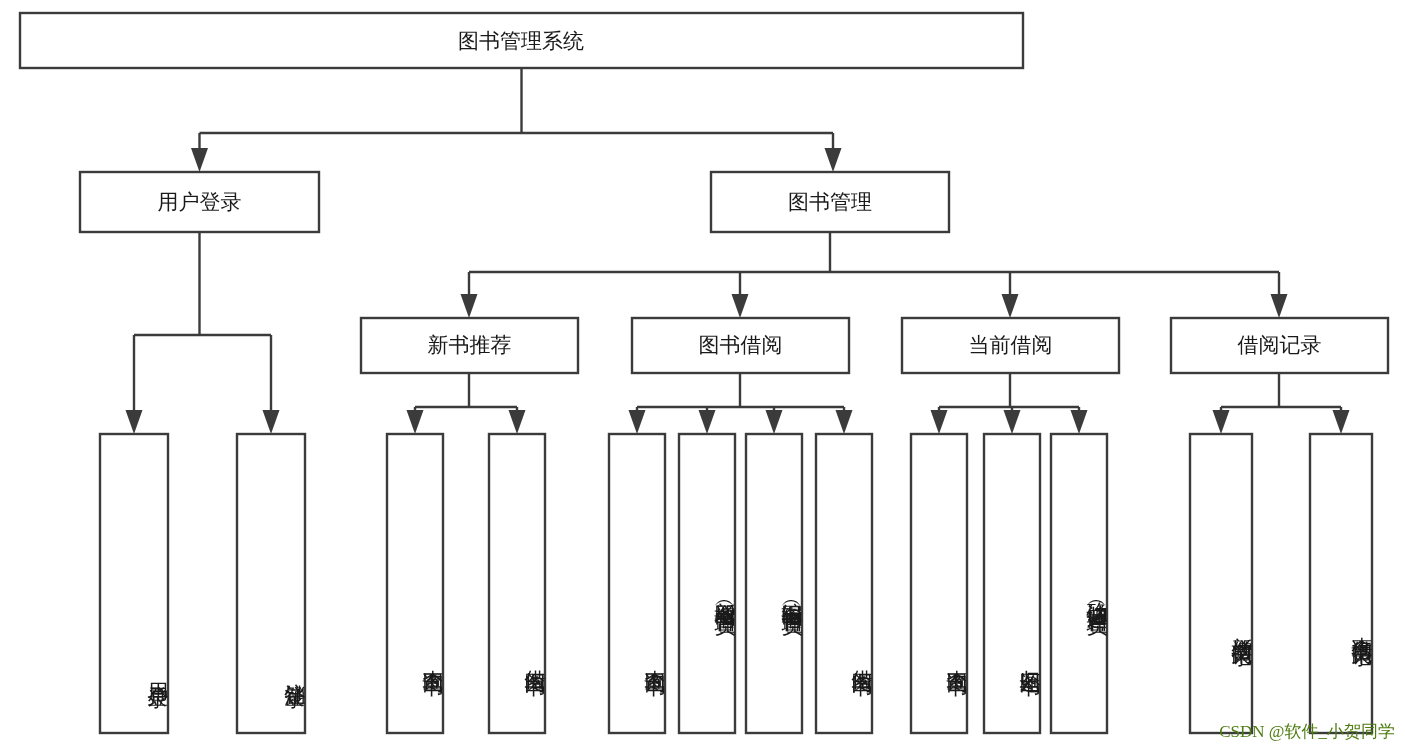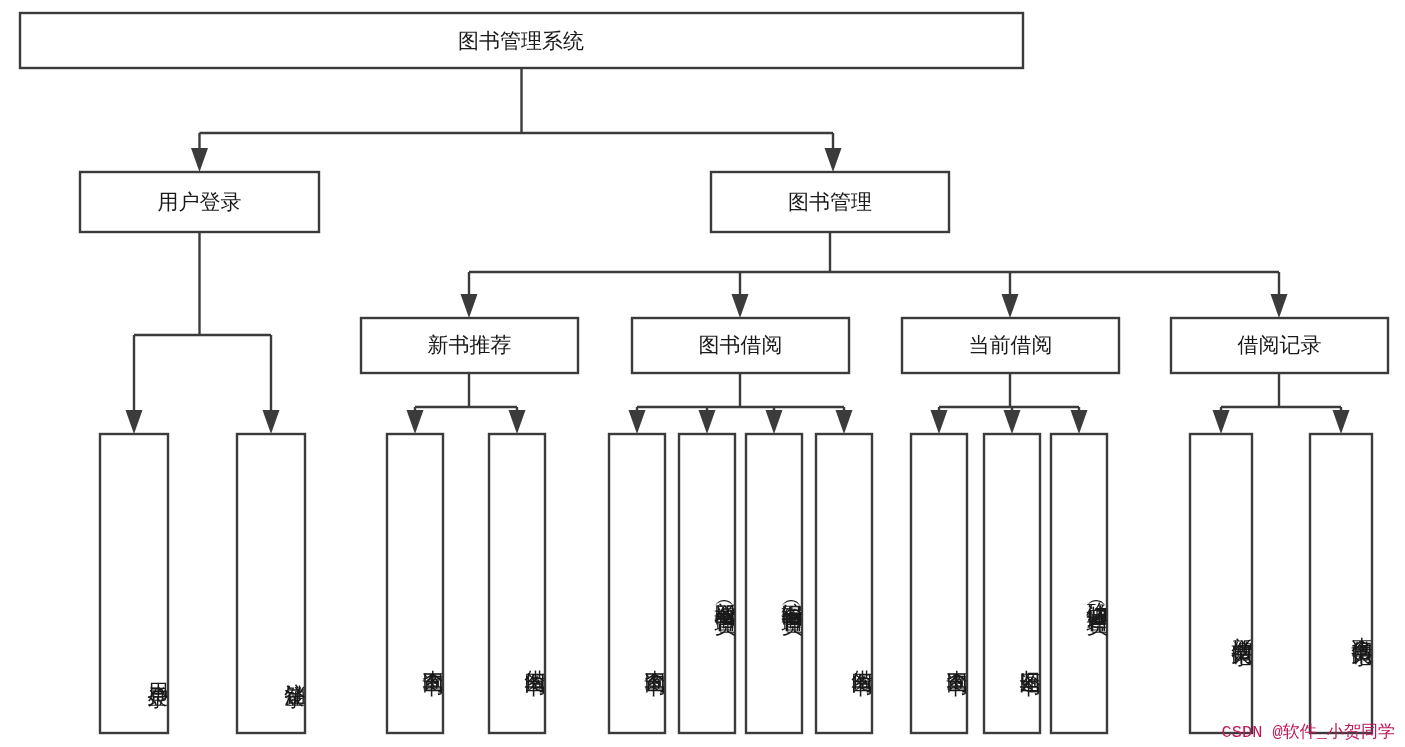--- a/index.html
+++ b/index.html
@@ -56,23 +56,23 @@
     fill: none;
   }
   .arrow-head {
     fill: #3b3b3b;
     stroke: none;
   }
   #watermark {
     position: absolute;
     right: 10px;
     bottom: 4px;
-    font-family: Liberation Mono, monospace;
+    font-family: Liberation Serif, serif;
     font-size: 17px;
-    color: #be185d;
+    color: #4d7c0f;
     white-space: nowrap;
     pointer-events: none;
   }
 </style>
 </head>
 <body>
 
 <div id="diagram-root">
 
   <svg width="1405" height="747" viewBox="0 0 1405 747">

